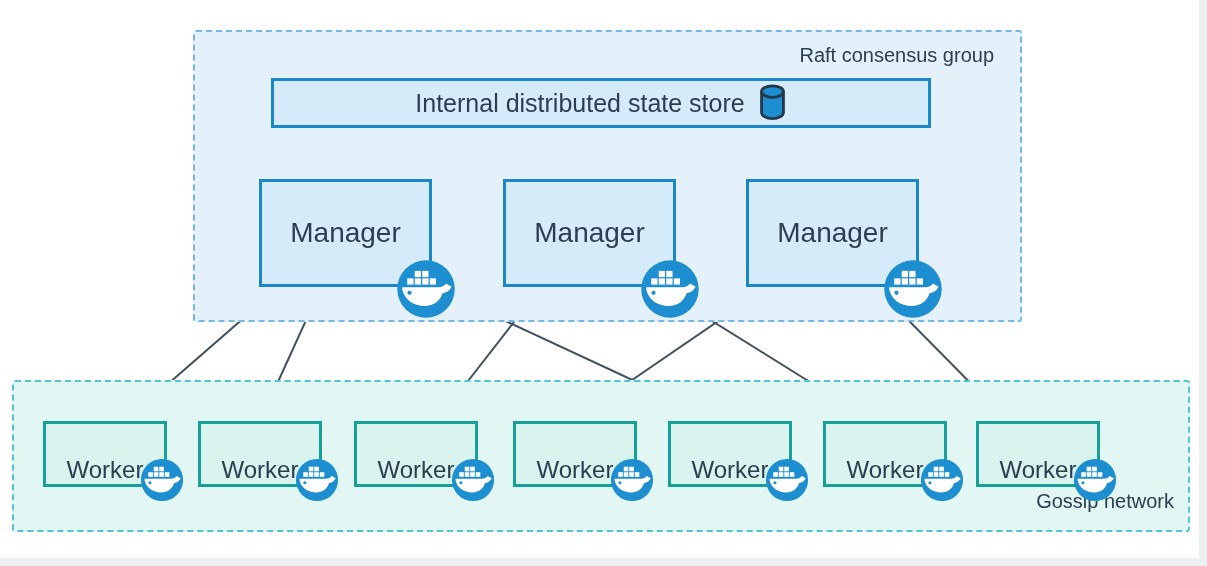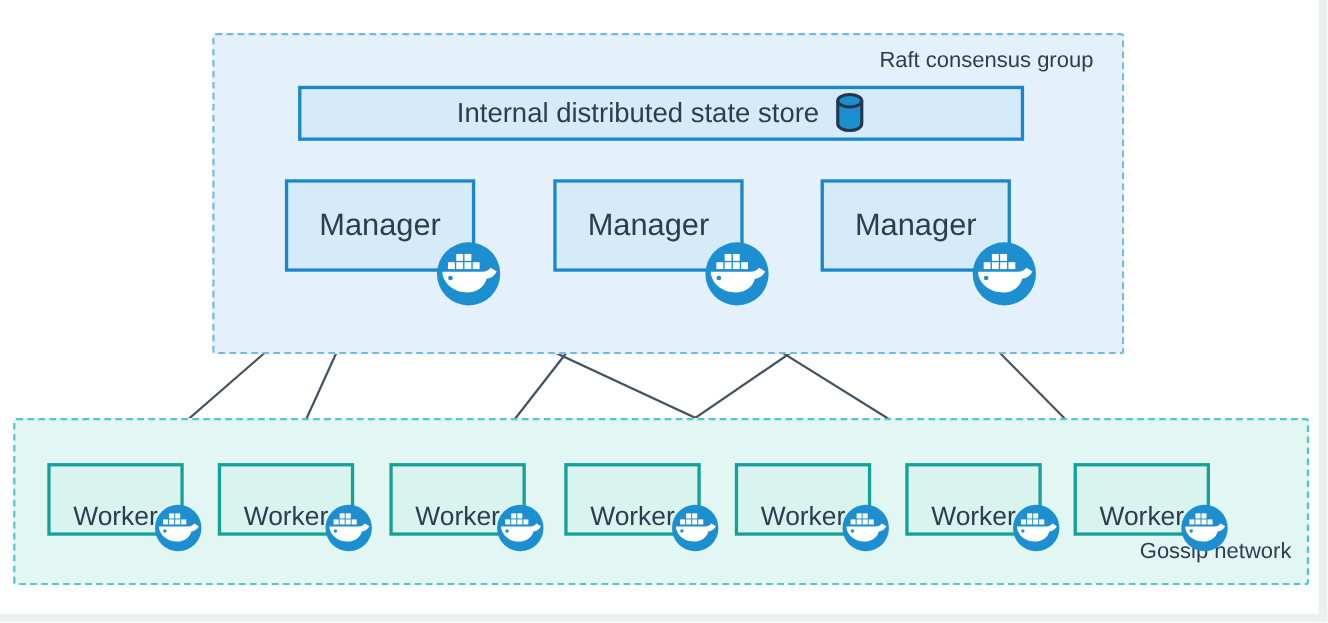--- a/index.html
+++ b/index.html
@@ -30,21 +30,21 @@
   .gossip .group-label{bottom:18px;right:14px;}
 
   .node{position:absolute;box-sizing:border-box;display:flex;align-items:center;justify-content:center;}
   .store{
     left:259px;top:78px;width:660px;height:50px;
     background:var(--box-blue-fill,#d6ebfa);
     border:3px solid var(--docker-blue,#1a87ca);
     font-size:25px;gap:13px;margin-left:12px;
   }
   .manager{
-    top:163px;width:173px;height:84px;
+    top:179px;width:173px;height:108px;
     background:var(--box-blue-fill,#d6ebfa);
     border:3px solid var(--docker-blue,#1a87ca);
     font-size:28px;
     align-items:center;
   }
   .m1{left:259px;} .m2{left:503px;} .m3{left:746px;}
   .worker{
     top:421px;width:124px;height:66px;
     background:var(--box-teal-fill,#d9f3ef);
     border:3px solid var(--teal,#16a198);

